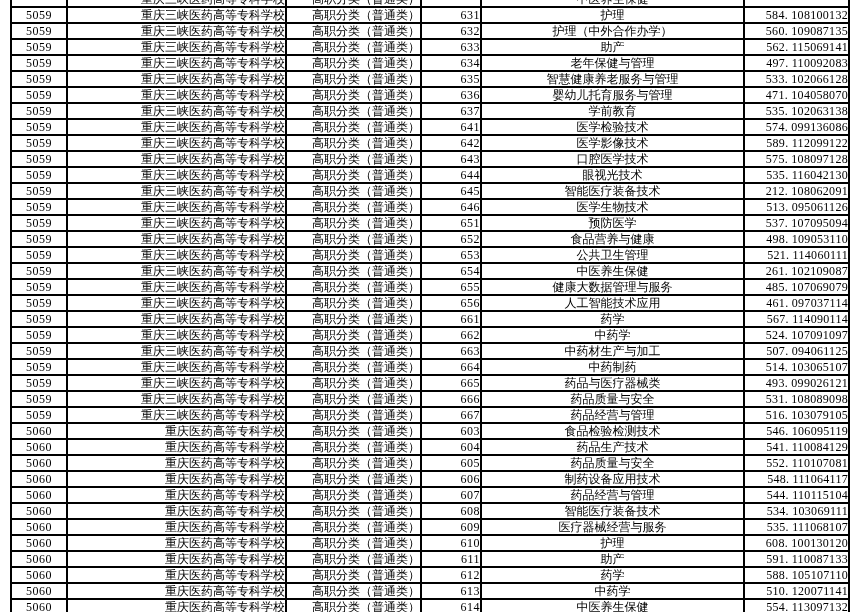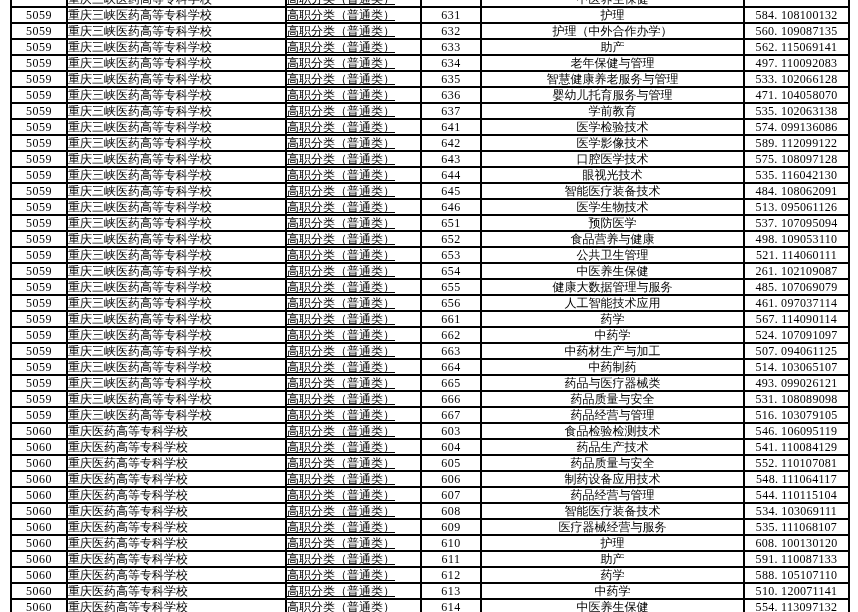--- a/index.html
+++ b/index.html
@@ -35,37 +35,36 @@
     font-size: 12px;
     line-height: 14px;
     vertical-align: middle;
   }
   td.col-code {
     text-align: center;
     font-size: 11px;
     letter-spacing: 0.5px;
   }
   td.col-school {
-    text-align: left;
+    text-align: right;
     padding-left: 2px;
   }
   td.col-category {
-    text-align: left;
-    text-decoration: underline;
+    text-align: right;
   }
   td.col-majorcode {
-    text-align: center;
+    text-align: right;
     font-size: 11px;
     letter-spacing: 0.5px;
   }
   td.col-major {
     text-align: center;
   }
   td.col-score {
-    text-align: center;
+    text-align: right;
     padding-left: 6px;
     font-size: 11px;
     letter-spacing: 0.3px;
   }
 </style>
 </head>
 <body>
 
 <div class="screen">
   <table class="scores">
@@ -173,21 +172,21 @@
           <td class="col-majorcode">644</td>
           <td class="col-major">眼视光技术</td>
           <td class="col-score">535. 116042130</td>
         </tr>
         <tr>
           <td class="col-code">5059</td>
           <td class="col-school">重庆三峡医药高等专科学校</td>
           <td class="col-category">高职分类（普通类）</td>
           <td class="col-majorcode">645</td>
           <td class="col-major">智能医疗装备技术</td>
-          <td class="col-score">484. 108062091</td>
+          <td class="col-score">212. 108062091</td>
         </tr>
         <tr>
           <td class="col-code">5059</td>
           <td class="col-school">重庆三峡医药高等专科学校</td>
           <td class="col-category">高职分类（普通类）</td>
           <td class="col-majorcode">646</td>
           <td class="col-major">医学生物技术</td>
           <td class="col-score">513. 095061126</td>
         </tr>
         <tr>

